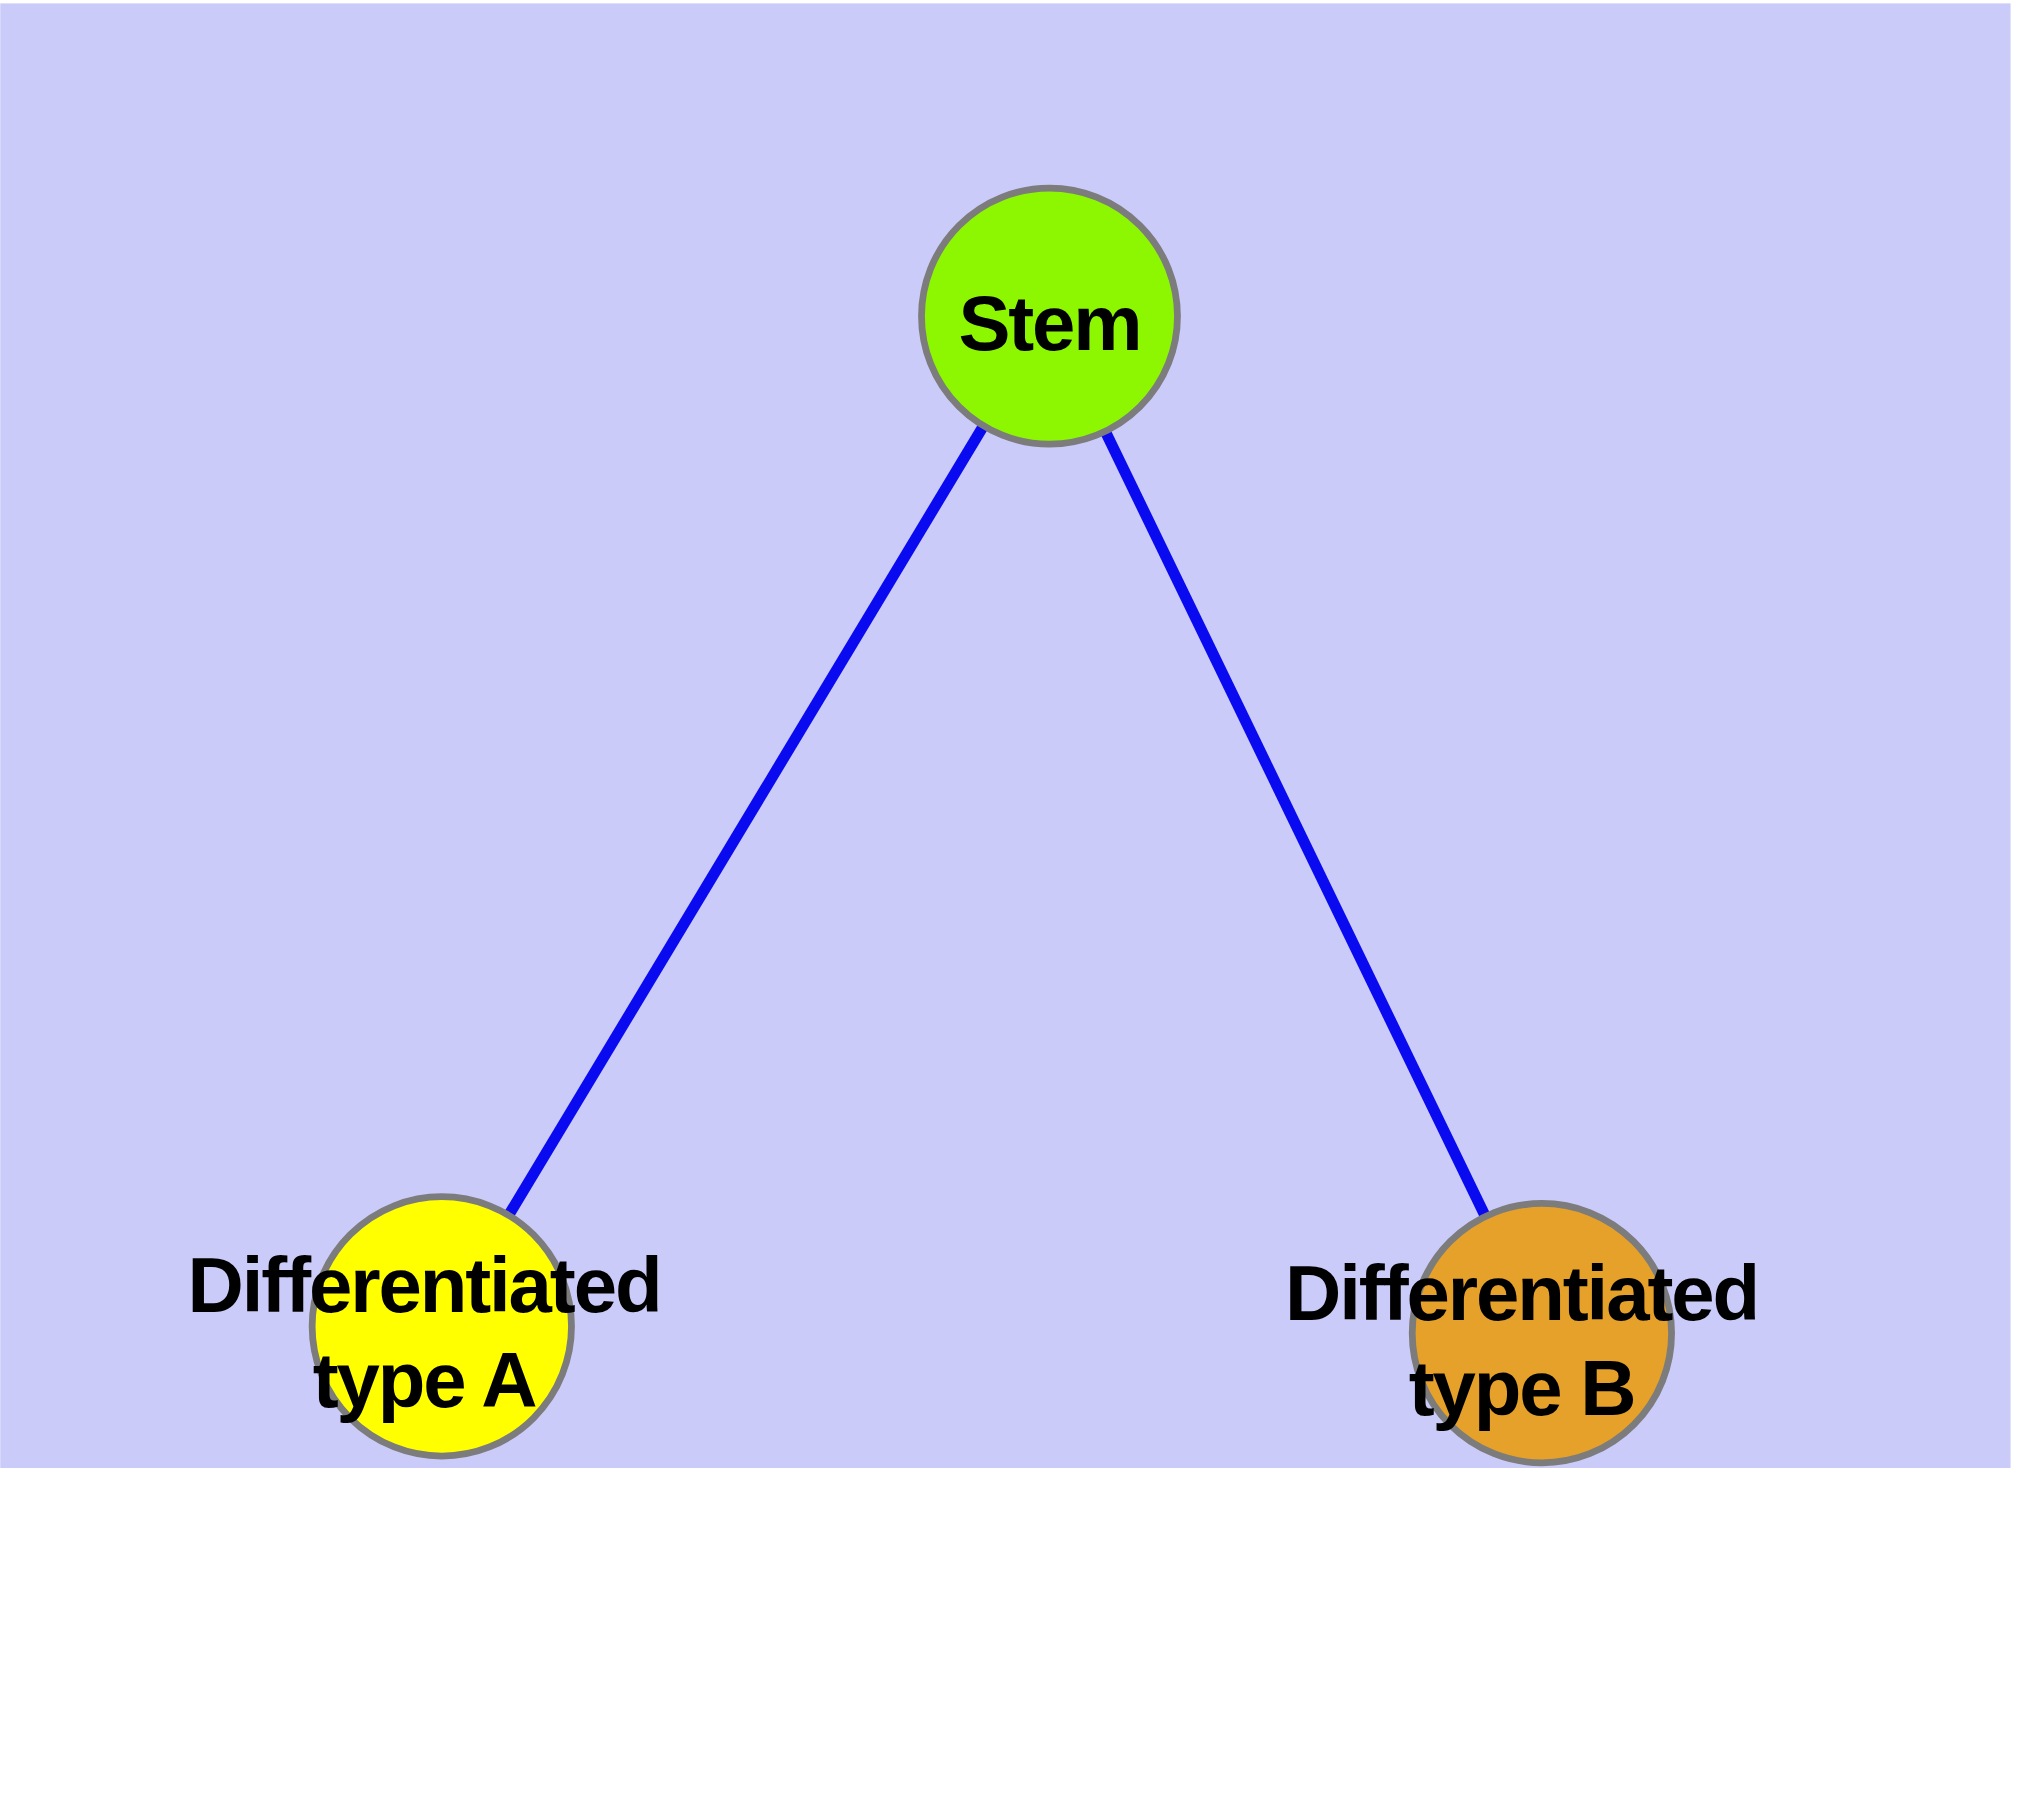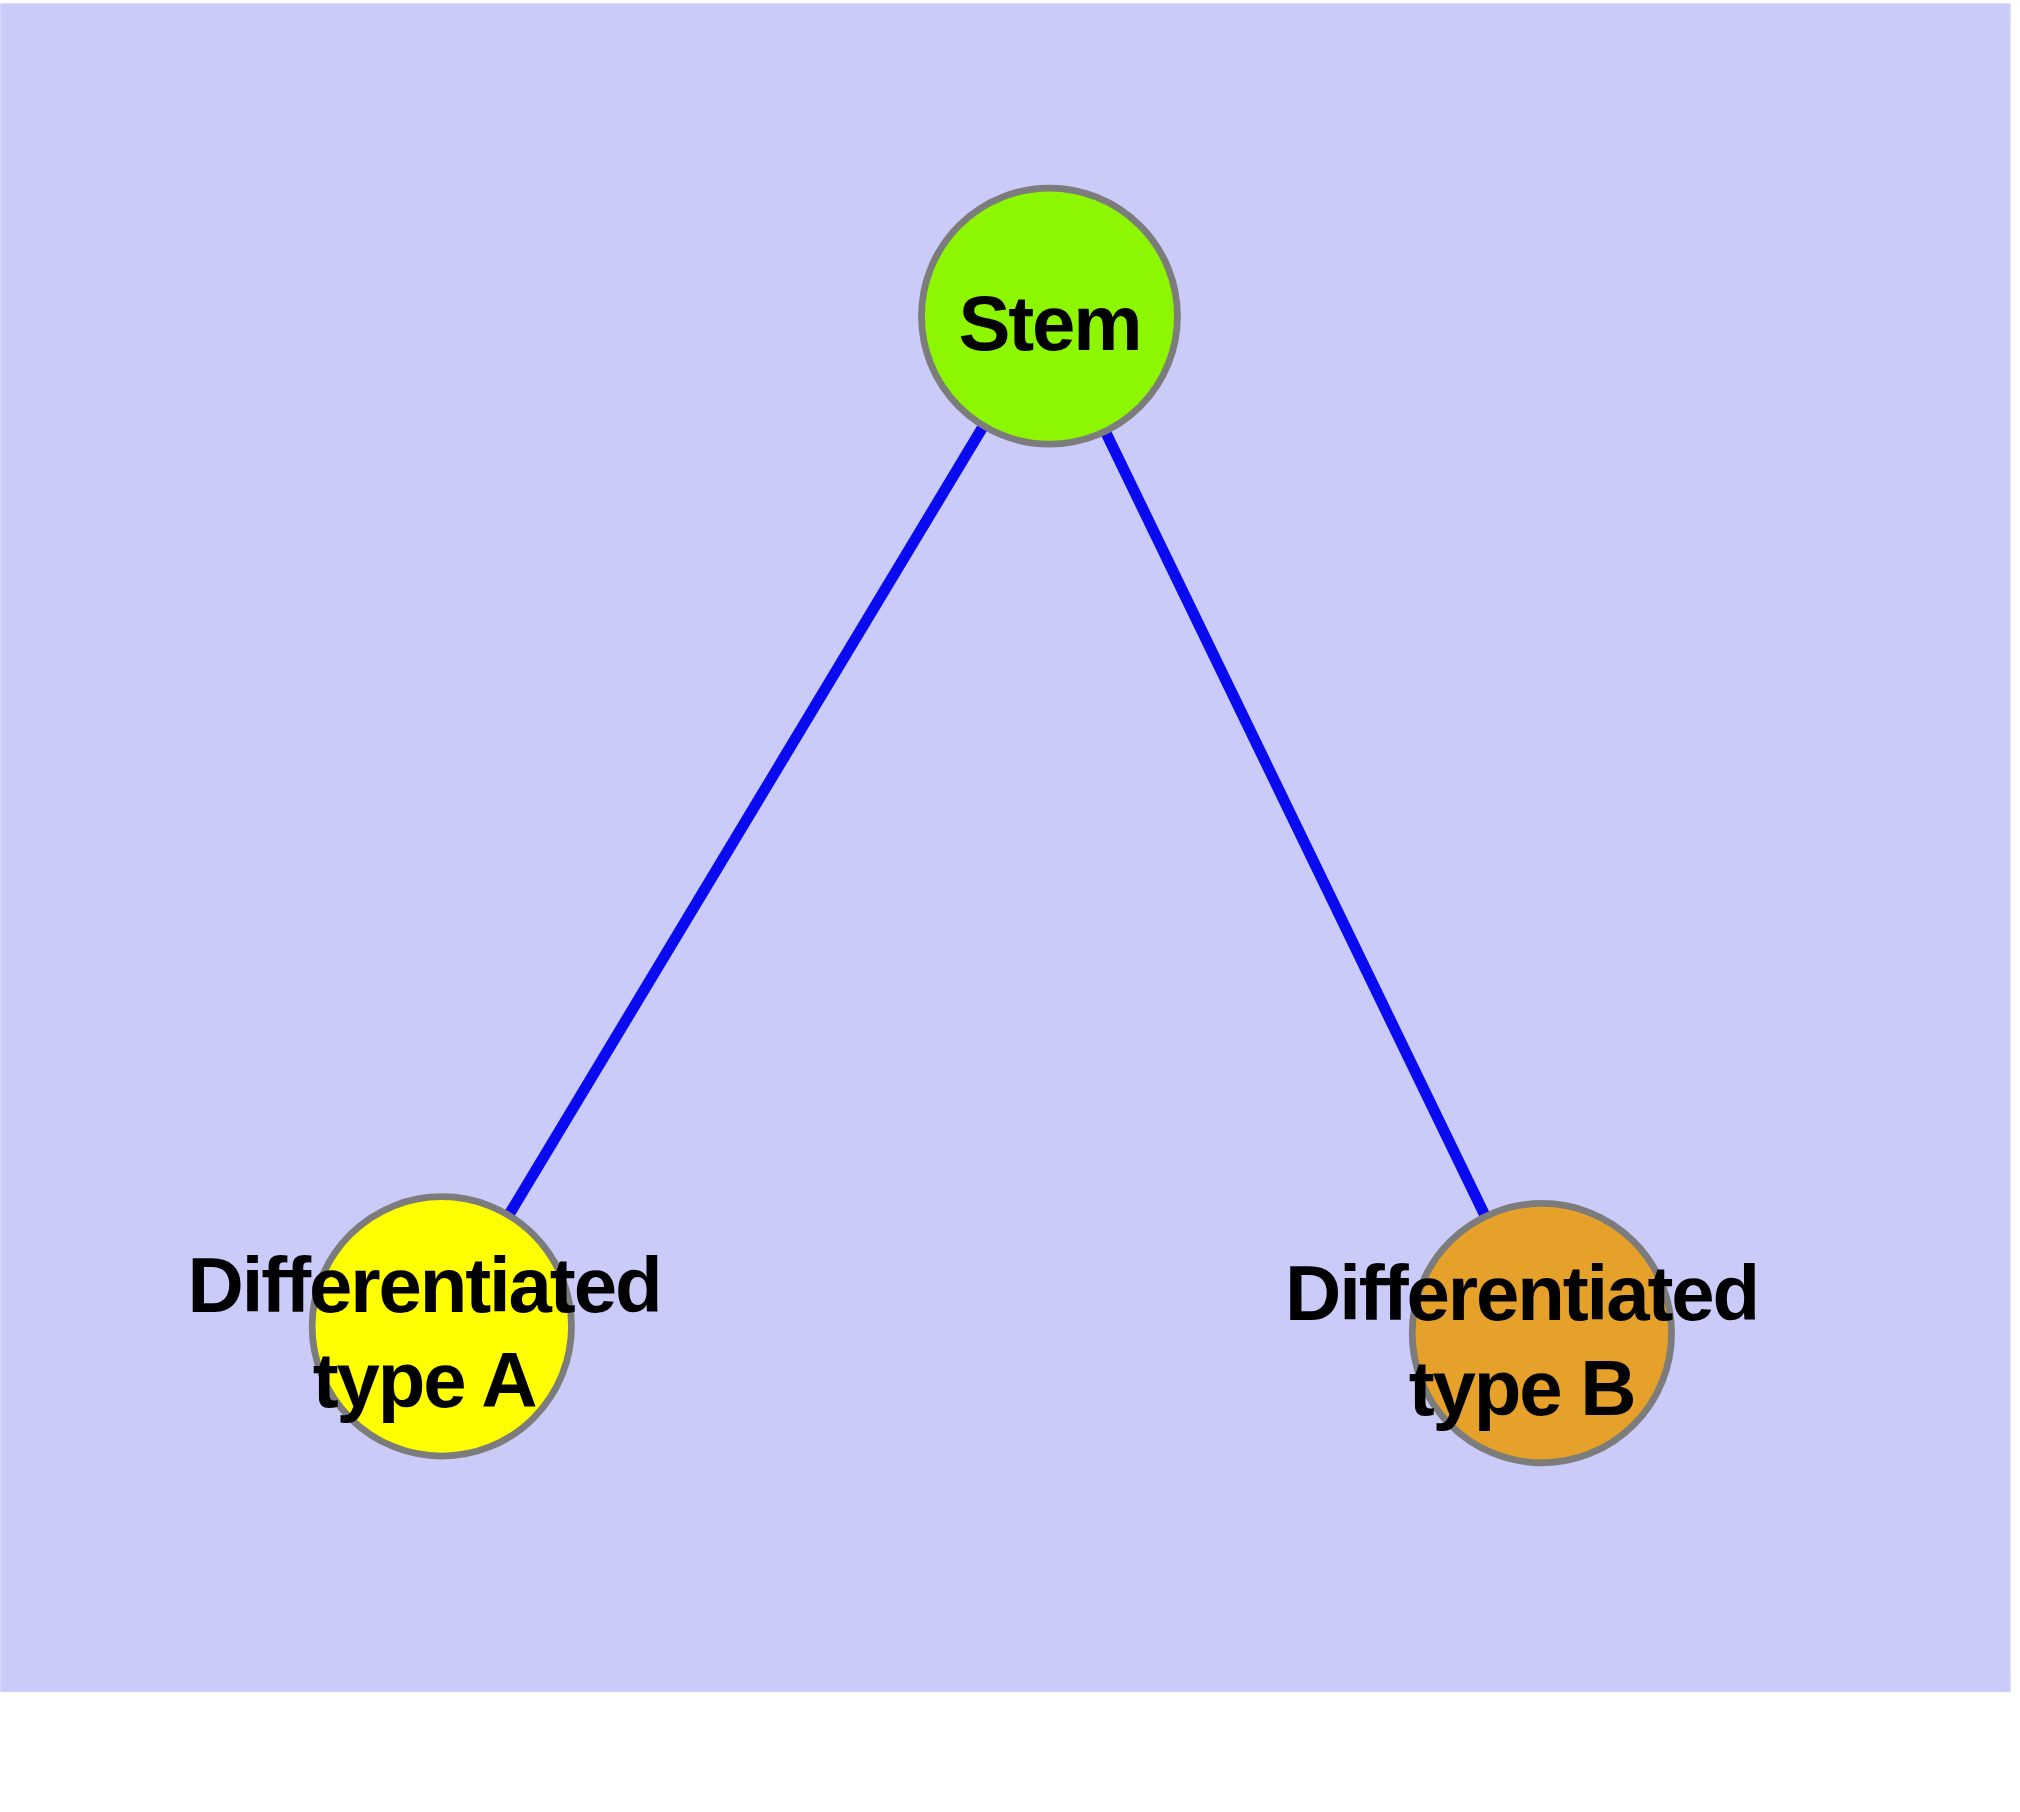--- a/index.html
+++ b/index.html
@@ -3,21 +3,21 @@
 <meta charset="utf-8">
 <style>
   html, body {
     margin: 0;
     padding: 0;
     background: #ffffff;
   }
   .page {
     position: relative;
     width: 2021px;
-    height: 1692px;
+    height: 1468px;
     background: #ffffff;
     overflow: hidden;
   }
   svg.diagram {
     display: block;
     width: 2021px;
     height: 1812px;
   }
   .node-label {
     font-family: "Liberation Sans", sans-serif;

